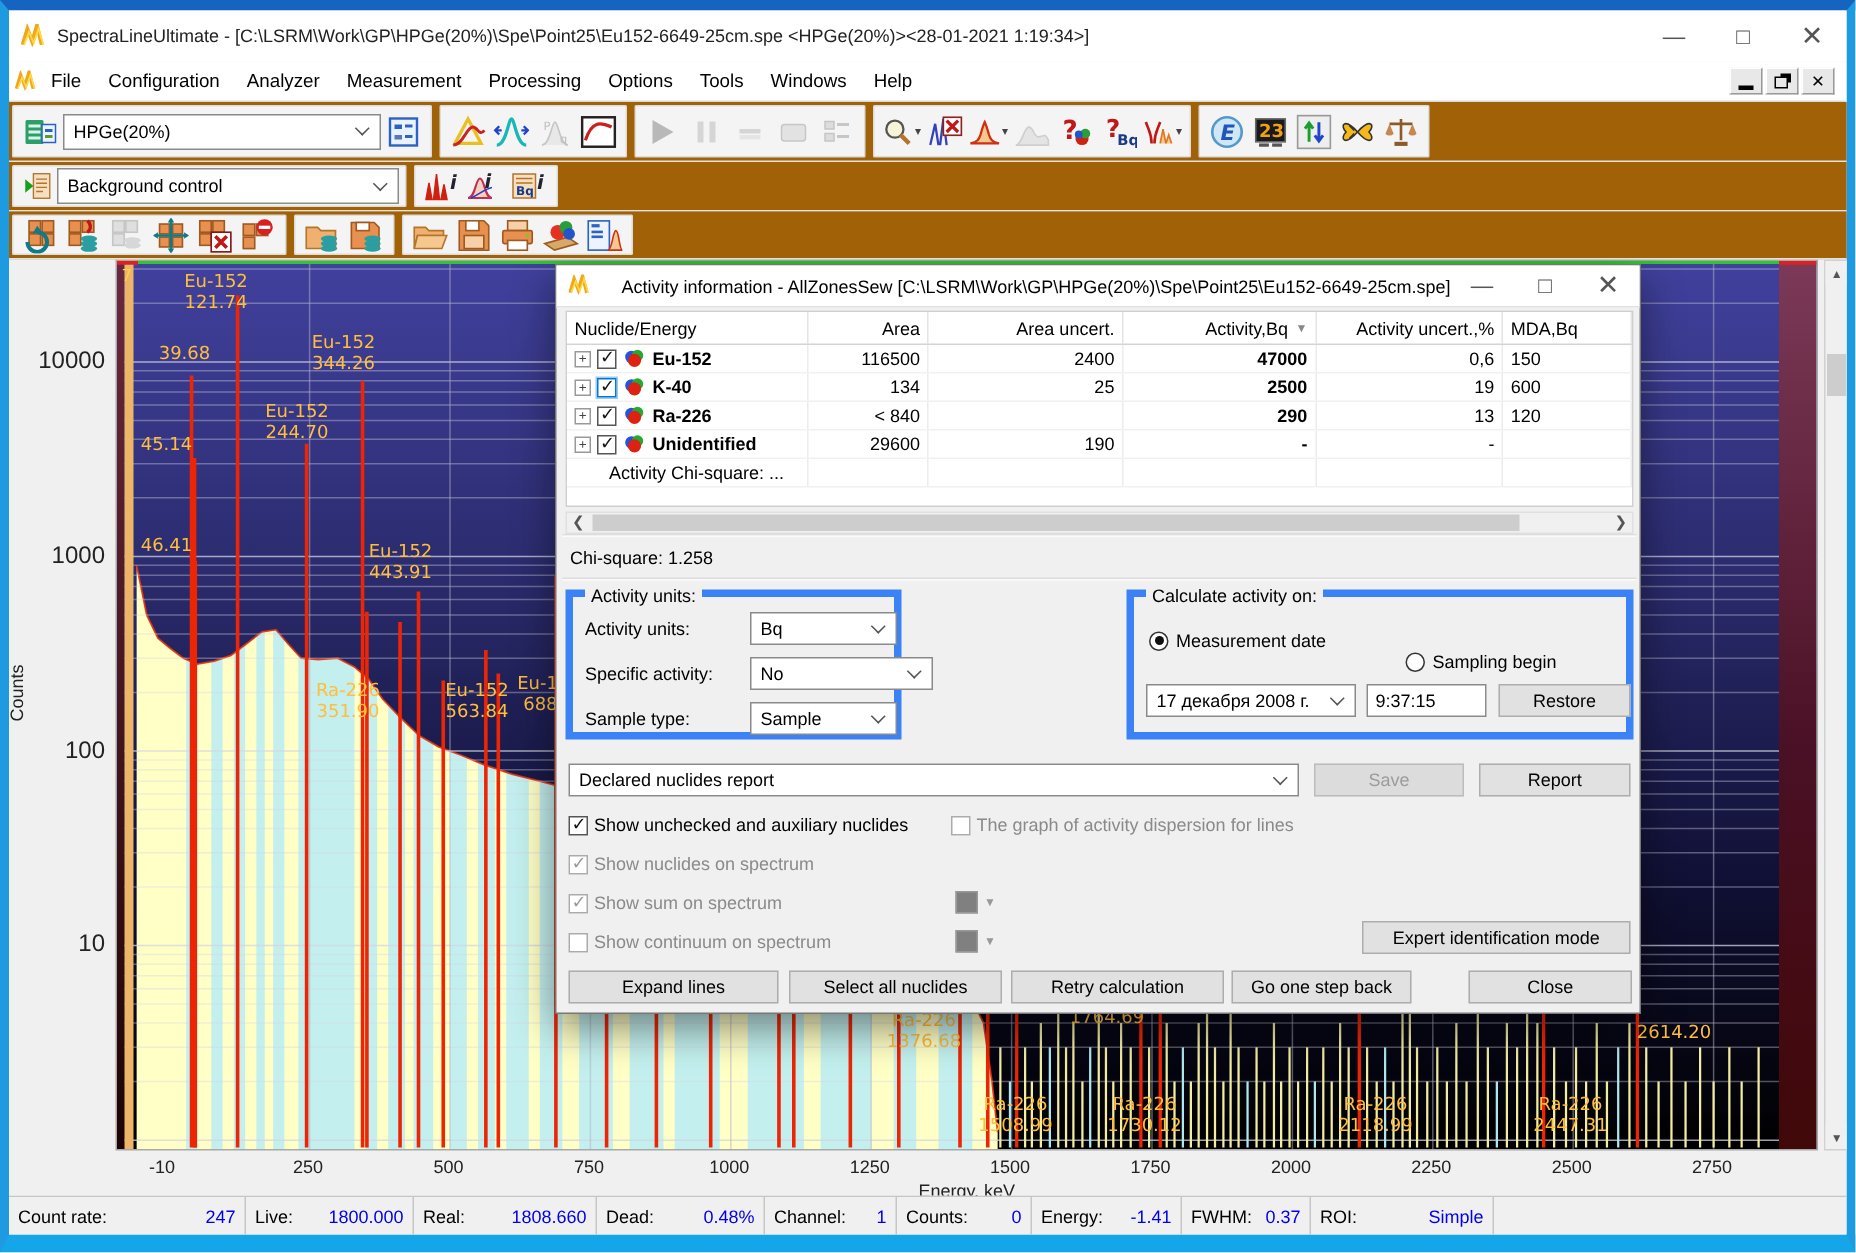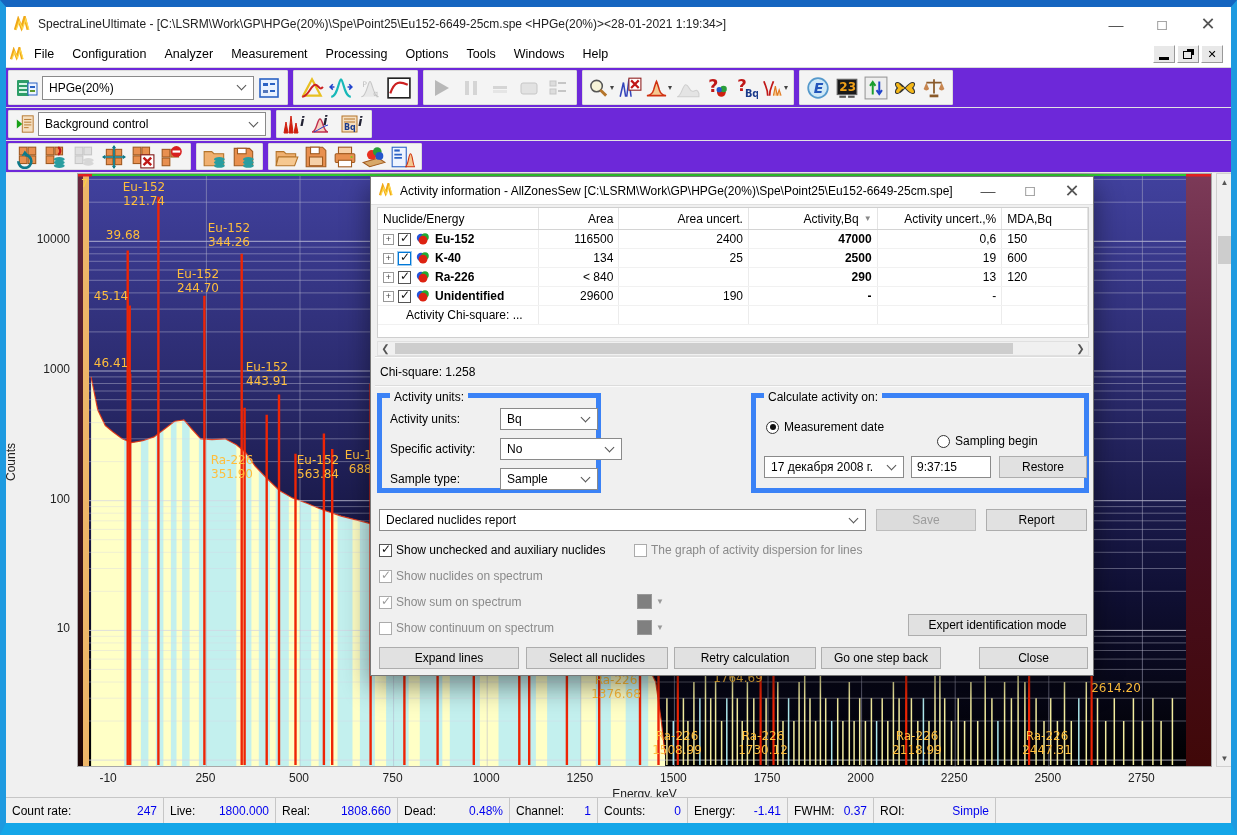--- a/index.html
+++ b/index.html
@@ -13,48 +13,48 @@
   .wbtn { width:46px; height:34px; display:flex; align-items:center; justify-content:center; color:#555; font-size:15px; }
   .wbtn.close { font-size:18px; }
   
   .menubar { height:27px; background:#fff; border-bottom:1px solid #d9d9d9; display:flex; align-items:center; padding:0 4px; }
   .menuitem { padding:4px 9px; font-size:12.5px; }
   .mdibtns { margin-left:auto; display:flex; gap:2px; padding-right:4px; }
   .mdibtn { width:22px; height:18px; background:#e8e8e8; border:1px solid #999; border-top-color:#fff; border-left-color:#fff; display:flex; align-items:center; justify-content:center; font-weight:bold; font-size:11px; }
   .mdibtn .bar { width:10px; height:3px; background:#000; margin-top:8px; }
   .mdibtn .rest { width:9px; height:8px; border:1.5px solid #000; box-shadow:3px -3px 0 -1px #000; margin:2px 0 0 -2px; }
   
-  .tbrow { background:#6d28d9; display:flex; align-items:center; padding:2px 2px; border-bottom:1px solid #e2e2e2; }
+  .tbrow { background:#a16207; display:flex; align-items:center; padding:2px 2px; border-bottom:1px solid #e2e2e2; }
   .tb1 { height:40px; } .tb2 { height:33px; } .tb3 { height:32px; }
   .tbgrp { display:flex; align-items:center; gap:1px; padding:1px 4px; border:1px solid #dcdcdc; background:#f4f4f4; border-radius:1px; margin-right:5px; height:100%; }
   .tbtn { width:28px; height:26px; display:flex; align-items:center; justify-content:center; border:1px solid transparent; position:relative; }
   .tbtn.small { width:24px; }
   .tbtn .caret { font-size:8px; color:#444; margin-left:1px; }
   .dis { filter:grayscale(1); opacity:.5; }
   .combo { height:24px; background:#fff; border:1px solid #8a8a8a; display:flex; align-items:center; padding:0 6px; position:relative; }
   .combo .ctext { flex:1; white-space:nowrap; overflow:hidden; }
   .ccaret { width:7px; height:7px; border-right:1.5px solid #555; border-bottom:1.5px solid #555; transform:rotate(45deg); margin:-4px 2px 0 6px; flex:none; }
   
   .workspace { position:relative; height:624px; background:#f0f0f0; overflow:hidden; }
   .plot { position:absolute; left:71px; top:0; width:1135px; height:594px; border:1px solid #a8a8a8; }
-  .ytick { position:absolute; left:16px; width:48px; text-align:right; font-size:12px; color:#222; }
+  .ytick { position:absolute; left:16px; width:48px; text-align:right; font-size:16px; color:#222; }
   .xtick { position:absolute; top:598px; width:56px; text-align:center; font-size:12px; color:#222; }
   .axis-xlabel { position:absolute; left:71px; width:1135px; top:614px; text-align:center; font-size:12px; color:#222; }
   .axis-ylabel { position:absolute; left:-14px; top:282px; transform:rotate(-90deg); font-size:12px; color:#222; }
   .vscroll { position:absolute; left:1210px; top:0; width:17px; height:594px; background:#f0f0f0; border:1px solid #d0d0d0; display:flex; flex-direction:column; }
   .vs-btn { height:16px; display:flex; align-items:center; justify-content:center; font-size:8px; color:#555; background:#f0f0f0; }
   .vs-track { flex:1; position:relative; }
   .vs-thumb { position:absolute; left:1px; right:1px; top:46px; height:28px; background:#cdcdcd; }
   
   .statusbar { height:26px; background:#f0f0f0; border-top:1px solid #c6c6c6; display:flex; align-items:stretch; }
   .sseg { display:flex; align-items:center; justify-content:space-between; border-right:1px solid #c6c6c6; padding:0 6px; }
   .sseg .sval { color:#0000ee; }
   
   .dialog { position:absolute; left:364px; top:3px; width:724px; height:500px; background:#f0f0f0; border:1px solid #777; box-shadow:0 10px 26px rgba(0,0,0,.45); }
-  .dtitle { height:28px; background:#fff; display:flex; align-items:center; padding-left:8px; border-bottom:1px solid #e0e0e0; }
+  .dtitle { height:28px; background:#fff; display:flex; align-items:center; padding-left:8px; border-bottom:1px solid #e0e0e0;text-align:right; }
   .dtitle .ttext { font-size:12px; margin-left:6px; flex:1; white-space:nowrap; overflow:hidden; }
   .dtitle .wbtn { height:28px; width:42px; }
   .dtable { position:absolute; left:6px; top:30px; width:712px; height:131px; background:#fff; border:1px solid #cfcfcf; overflow:hidden; font-size:12px; }
   .thead { display:flex; height:22px; border-bottom:1px solid #d4d4d4; align-items:center; }
   .thead .hc { padding:0 5px; height:100%; display:flex; align-items:center; border-right:1px solid #e4e4e4; }
   .trow { display:flex; height:19px; align-items:center; border-bottom:1px solid #f1f1f1; }
   .trow .c { padding:0 5px; height:100%; display:flex; align-items:center; border-right:1px solid #ececec; }
   .ralign { justify-content:flex-end; }
   .expander { width:11px; height:11px; border:1px solid #999; font-size:9px; line-height:9px; text-align:center; color:#444; margin-right:4px; flex:none; background:#fff; }
   .cbx { width:13px; height:13px; border:1px solid #555; background:#fff; margin-right:4px; flex:none; position:relative; }

